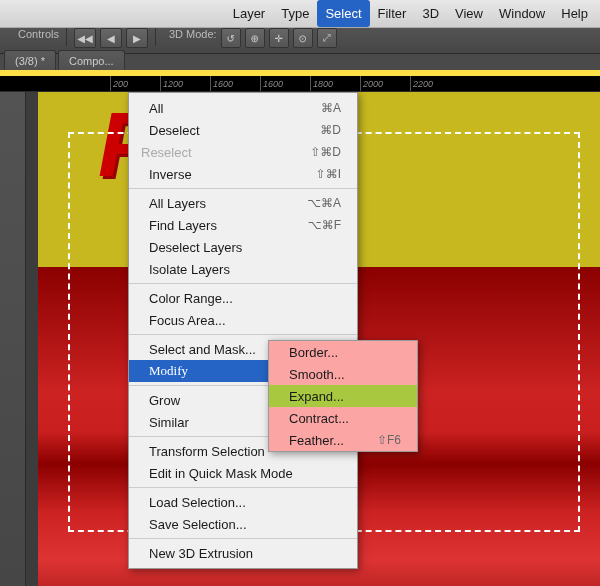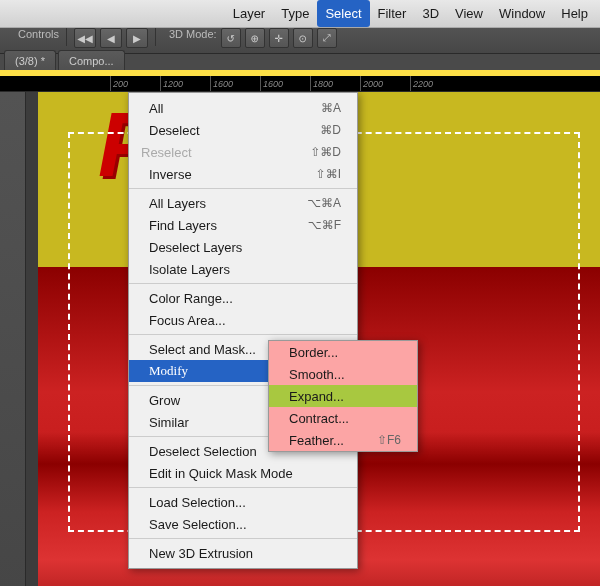--- a/index.html
+++ b/index.html
@@ -374,21 +374,21 @@
         <div class="menu-item">
           <span>Grow</span>
         </div>
         <div class="menu-item">
           <span>Similar</span>
         </div>
 
         <div class="menu-separator"></div>
 
         <div class="menu-item">
-          <span>Deselect Selection</span>
+          <span>Transform Selection</span>
         </div>
         <div class="menu-item">
           <span>Edit in Quick Mask Mode</span>
         </div>
 
         <div class="menu-separator"></div>
 
         <div class="menu-item">
           <span>Load Selection...</span>
         </div>

